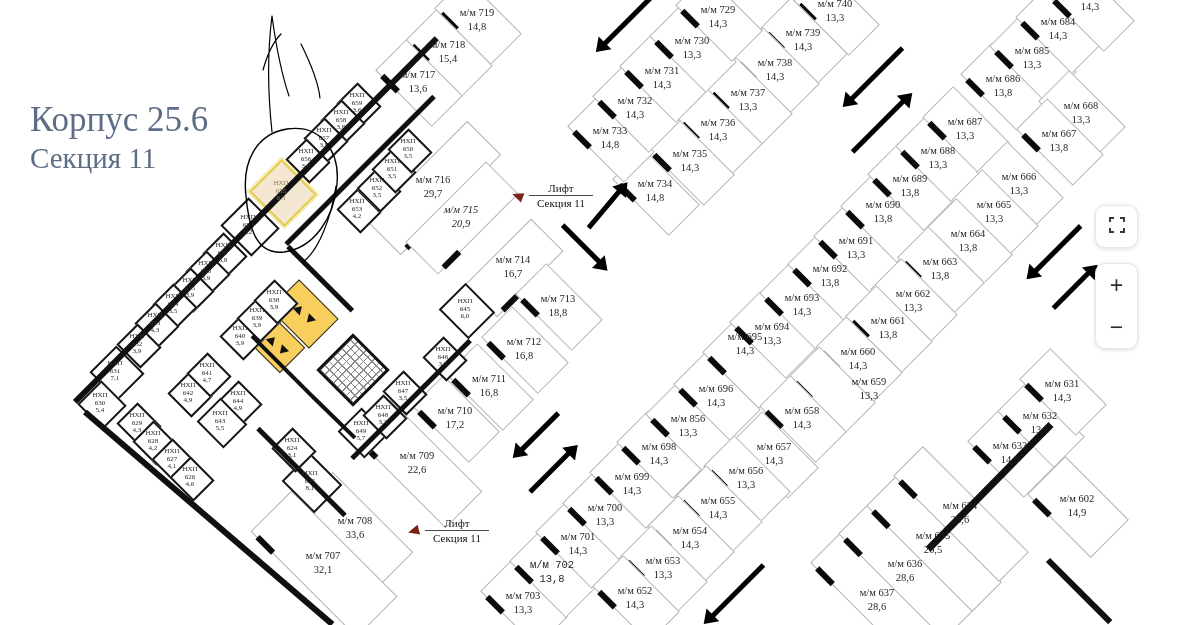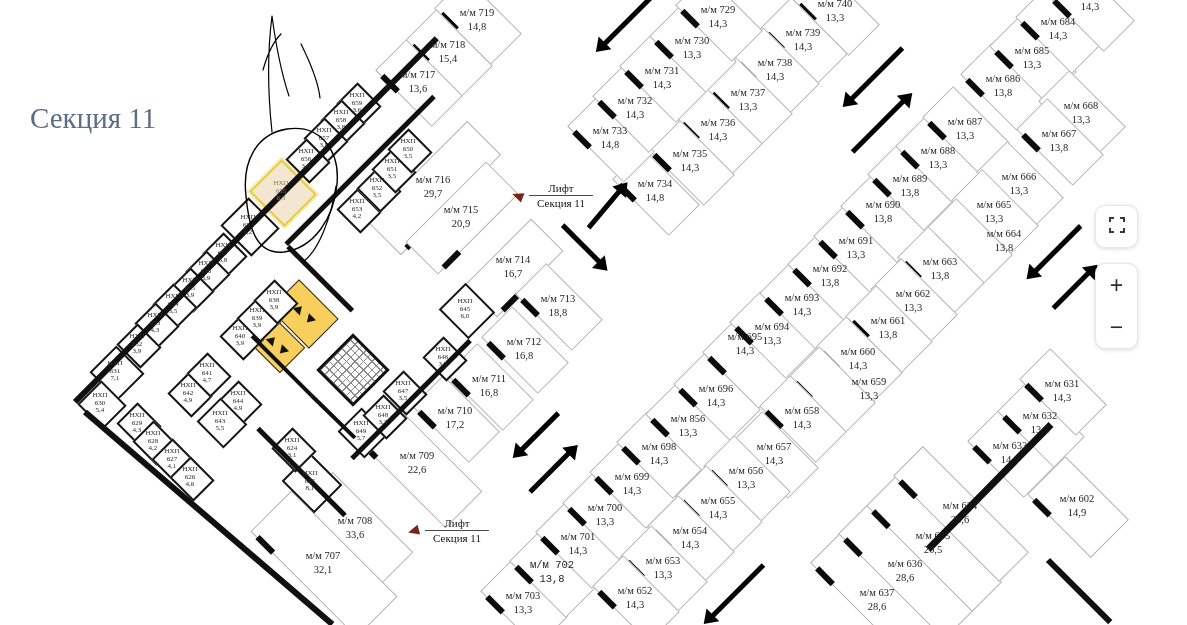--- a/index.html
+++ b/index.html
@@ -50,20 +50,21 @@
   .fs-btn{top:205px;height:41px;display:flex;align-items:center;justify-content:center;cursor:pointer;}
   .zoom-panel{top:263px;height:84px;display:flex;flex-direction:column;}
   .zbtn{flex:1;display:flex;align-items:center;justify-content:center;font-size:23px;color:#2b2b2b;cursor:pointer;font-weight:300;}
 </style>
 </head>
 <body>
 
 <div class="plan">
 
   <div class="title-block">
+    <div class="t1">Корпус 25.6</div>
     <div class="t2">Секция 11</div>
   </div>
 
   <svg class="scribble" width="1187" height="625" viewBox="0 0 1187 625" fill="none">
     <path d="M246,196 C242,162 256,134 287,129 C320,124 340,150 337,184 C334,218 314,248 284,252 C256,255 249,228 246,196 Z" stroke="#000" stroke-width="1.4"></path>
     <path d="M272,132 C268,95 267,55 272,16 M272,16 C276,46 281,72 289,96 M263,70 C268,52 275,40 281,34" stroke="#000" stroke-width="1.2" stroke-linecap="round"></path>
     <path d="M301,44 C310,62 318,80 320,98 M336,186 C331,218 319,250 303,262" stroke="#000" stroke-width="1.2" stroke-linecap="round"></path>
   </svg>
 
   <div class="ctrl fs-btn">
@@ -216,21 +217,21 @@
       <div>15,4</div>
     </div>
     <div class="plab" style="left: 418px; top: 82px;">
       <div>м/м 717</div>
       <div>13,6</div>
     </div>
     <div class="plab" style="left: 433px; top: 187px;">
       <div>м/м 716</div>
       <div>29,7</div>
     </div>
-    <div class="plab" style="left: 461px; top: 217px;">
+    <div class="plab" style="left: 461px; top: 217px; font-style: italic;">
       <div>м/м 715</div>
       <div>20,9</div>
     </div>
     <div class="plab" style="left: 513px; top: 267px;">
       <div>м/м 714</div>
       <div>16,7</div>
     </div>
     <div class="plab" style="left: 558px; top: 306px;">
       <div>м/м 713</div>
       <div>18,8</div>
@@ -351,21 +352,21 @@
       <div>13,8</div>
     </div>
     <div class="plab" style="left: 1019px; top: 184px;">
       <div>м/м 666</div>
       <div>13,3</div>
     </div>
     <div class="plab" style="left: 994px; top: 212px;">
       <div>м/м 665</div>
       <div>13,3</div>
     </div>
-    <div class="plab" style="left: 968px; top: 241px; margin-left: 36px;">
+    <div class="plab" style="left: 968px; top: 241px;">
       <div>м/м 664</div>
       <div>13,8</div>
     </div>
     <div class="plab" style="left: 940px; top: 269px;">
       <div>м/м 663</div>
       <div>13,8</div>
     </div>
     <div class="plab" style="left: 913px; top: 301px;">
       <div>м/м 662</div>
       <div>13,3</div>

